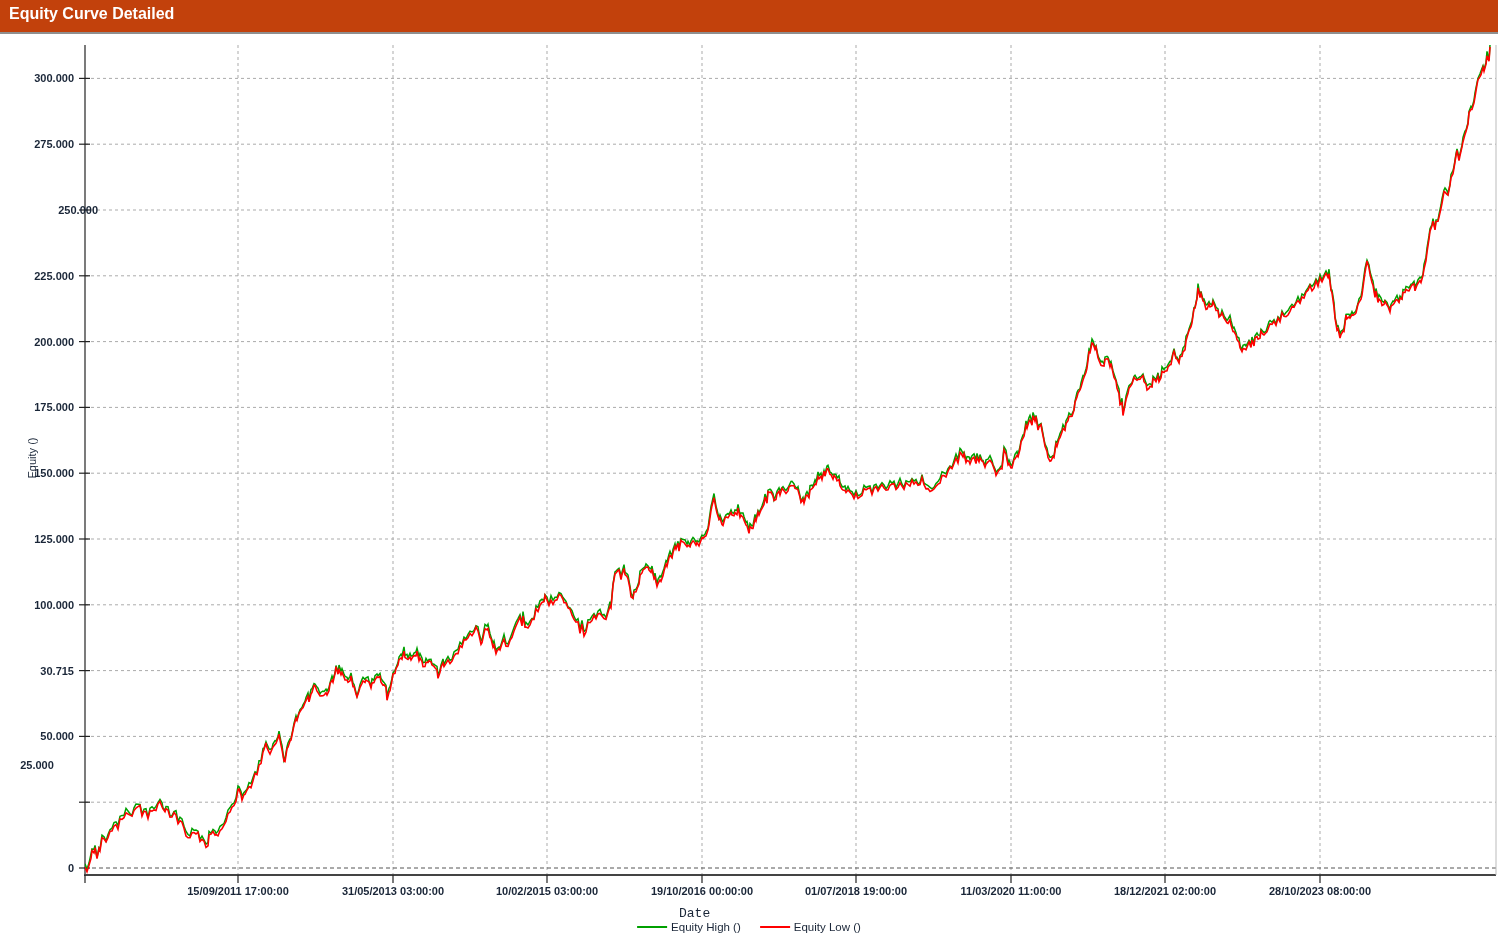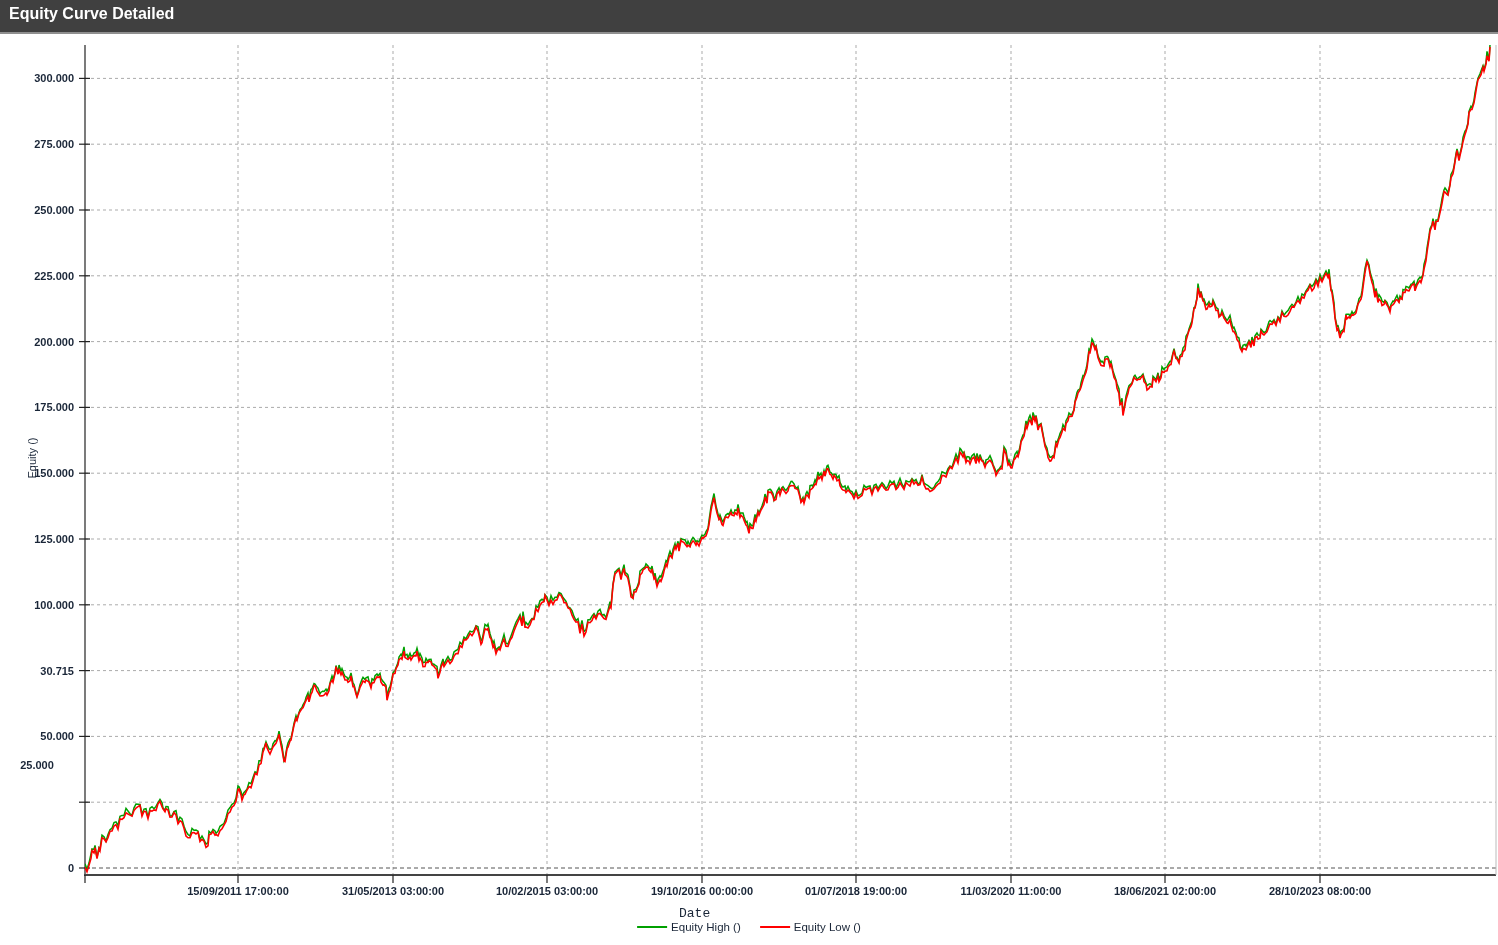--- a/index.html
+++ b/index.html
@@ -16,21 +16,21 @@
                 transform:rotate(-90deg);transform-origin:center center;width:60px;text-align:center;}
   #x-axis-title{position:absolute;font-size:13px;color:#1a2638;width:120px;font-family:Liberation Mono, monospace;}
   #legend{position:absolute;display:flex;align-items:center;gap:16px;font-size:11.5px;color:#1a2638;}
   .legend-item{display:flex;align-items:center;gap:4px;}
   .legend-line{display:inline-block;width:30px;height:0;border-top:2px solid #000;}
 </style>
 </head>
 <body>
 
 <div id="window">
-  <div id="titlebar" style="background: #404040; border-bottom-color: rgb(143, 143, 143);">
+  <div id="titlebar" style="background: #c2410c; border-bottom-color: rgb(143, 143, 143);">
     <span class="title" style="color: rgb(255, 255, 255);">Equity Curve Detailed</span>
   </div>
 
   <svg id="plot-svg" width="1498" height="945" viewBox="0 0 1498 945">
       <defs>
         <clipPath id="pc">
           <rect x="85" y="45" width="1411" height="830"></rect>
         </clipPath>
       </defs>
       <line x1="238" y1="45" x2="238" y2="875" stroke="#ababab" stroke-width="1" stroke-dasharray="3,3"></line>
@@ -87,30 +87,30 @@
       <div class="tick-label ylab" style="left: 0px; top: 861px;">0</div>
       <div class="tick-label ylab" style="left: 0px; top: 758px; text-align: center;">25.000</div>
       <div class="tick-label ylab" style="left: 0px; top: 729.4px;">50.000</div>
       <div class="tick-label ylab" style="left: 0px; top: 663.6px;">30.715</div>
       <div class="tick-label ylab" style="left: 0px; top: 597.8px;">100.000</div>
       <div class="tick-label ylab" style="left: 0px; top: 532px;">125.000</div>
       <div class="tick-label ylab" style="left: 0px; top: 466.2px;">150.000</div>
       <div class="tick-label ylab" style="left: 0px; top: 400.4px;">175.000</div>
       <div class="tick-label ylab" style="left: 0px; top: 334.6px;">200.000</div>
       <div class="tick-label ylab" style="left: 0px; top: 268.8px;">225.000</div>
-      <div class="tick-label ylab" style="left: 0px; top: 203px;">250.000</div>
+      <div class="tick-label ylab" style="left: 0px; top: 203px; padding-left: 24px;">250.000</div>
       <div class="tick-label ylab" style="left: 0px; top: 137.2px;">275.000</div>
       <div class="tick-label ylab" style="left: 0px; top: 71.4px;">300.000</div>
       <div class="tick-label xlab" style="left: 143px; top: 884px;">15/09/2011 17:00:00</div>
       <div class="tick-label xlab" style="left: 298px; top: 884px;">31/05/2013 03:00:00</div>
       <div class="tick-label xlab" style="left: 452px; top: 884px;">10/02/2015 03:00:00</div>
       <div class="tick-label xlab" style="left: 607px; top: 884px;">19/10/2016 00:00:00</div>
       <div class="tick-label xlab" style="left: 761px; top: 884px;">01/07/2018 19:00:00</div>
       <div class="tick-label xlab" style="left: 916px; top: 884px;">11/03/2020 11:00:00</div>
-      <div class="tick-label xlab" style="left: 1070px; top: 884px;">18/06/2021 02:00:00</div>
+      <div class="tick-label xlab" style="left: 1070px; top: 884px;">18/12/2021 02:00:00</div>
       <div class="tick-label xlab" style="left: 1225px; top: 884px;">28/10/2023 08:00:00</div>
     </div>
 
   <div id="y-axis-title" style="top: 452px;">Equity ()</div>
   <div id="x-axis-title" style="left: 679px; top: 906px;">Date</div>
 
   <div id="legend" style="left: 50%; transform: translateX(-50%); top: 921px; gap: 19px;">
       <span class="legend-item">
         <span class="legend-line" style="border-top-color: rgb(0, 160, 0);"></span>
         <span>Equity High ()</span>

